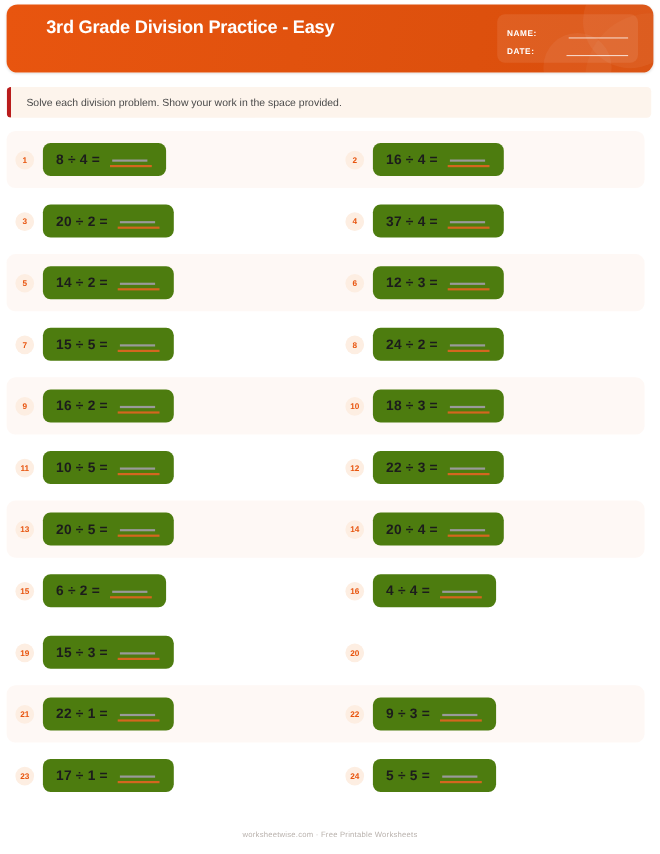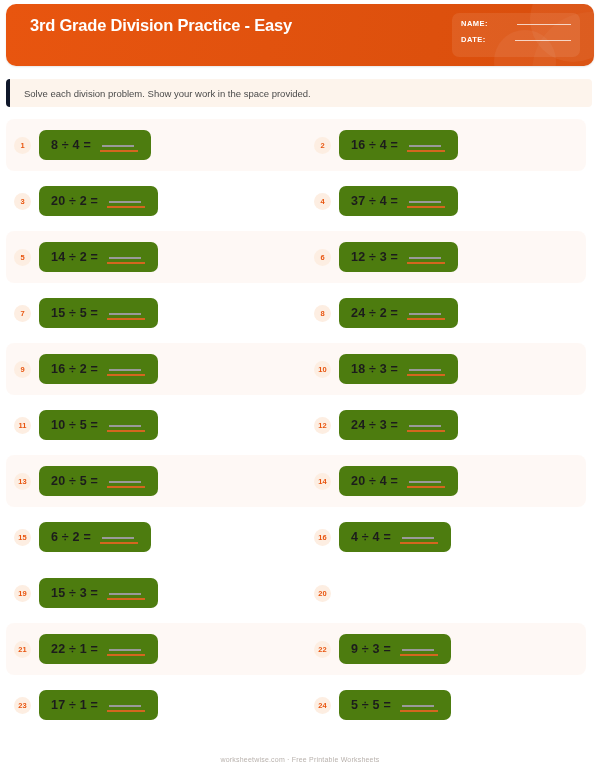--- a/index.html
+++ b/index.html
@@ -48,20 +48,21 @@
     left: 24px;
     top: 11px;
   }
   .hdr-title {
     font-size: 16.5px;
     font-weight: bold;
     color: #ffffff;
     letter-spacing: -0.2px;
     line-height: 20px;
     white-space: nowrap;
+    margin-left: 12px;
   }
   .hdr-sub {
     margin-top: 4px;
     font-size: 8.5px;
     font-weight: bold;
     color: #fbd9c4;
     letter-spacing: 0.15px;
     white-space: nowrap;
   }
 
@@ -71,21 +72,21 @@
     top: 9px;
     width: 128px;
     height: 44px;
     border-radius: 7px;
     background: rgba(255,255,255,0.085);
     padding: 6px 9px;
     box-sizing: border-box;
   }
   .nb-row {
     display: flex;
-    align-items: flex-start;
+    align-items: flex-end;
     height: 16px;
     gap: 24px;
   }
   .nb-label {
     font-size: 7.5px;
     font-weight: bold;
     color: #ffffff;
     letter-spacing: 0.5px;
     white-space: nowrap;
   }
@@ -96,21 +97,21 @@
     margin-left: 5px;
     margin-top: 5px;
   }
 
   
   .instruction {
     position: relative;
     margin: 13px 8px 0 6px;
     min-height: 28px;
     background: #fdf4ec;
-    border-left: 4px solid #0f172a;
+    border-left: 4px solid #b91c1c;
     border-radius: 4px;
     display: flex;
     align-items: center;
     padding: 7px 0 7px 14px;
     box-sizing: border-box;
   }
   .instruction-text {
     font-size: 9.5px;
     color: #4a4a4a;
     line-height: 13px;
@@ -364,21 +365,21 @@
             <span class="pexpr">10 ÷ 5 =</span>
             <span class="pblank">
               <span class="dash"></span>
               <span class="rule"></span>
             </span>
           </div>
         </div>
         <div class="pcell">
           <div class="pnum">12</div>
           <div class="pcard">
-            <span class="pexpr">24 ÷ 3 =</span>
+            <span class="pexpr">22 ÷ 3 =</span>
             <span class="pblank">
               <span class="dash"></span>
               <span class="rule"></span>
             </span>
           </div>
         </div>
       </div>
       <div class="prow odd">
         <div class="band"></div>
         <div class="pcell">

